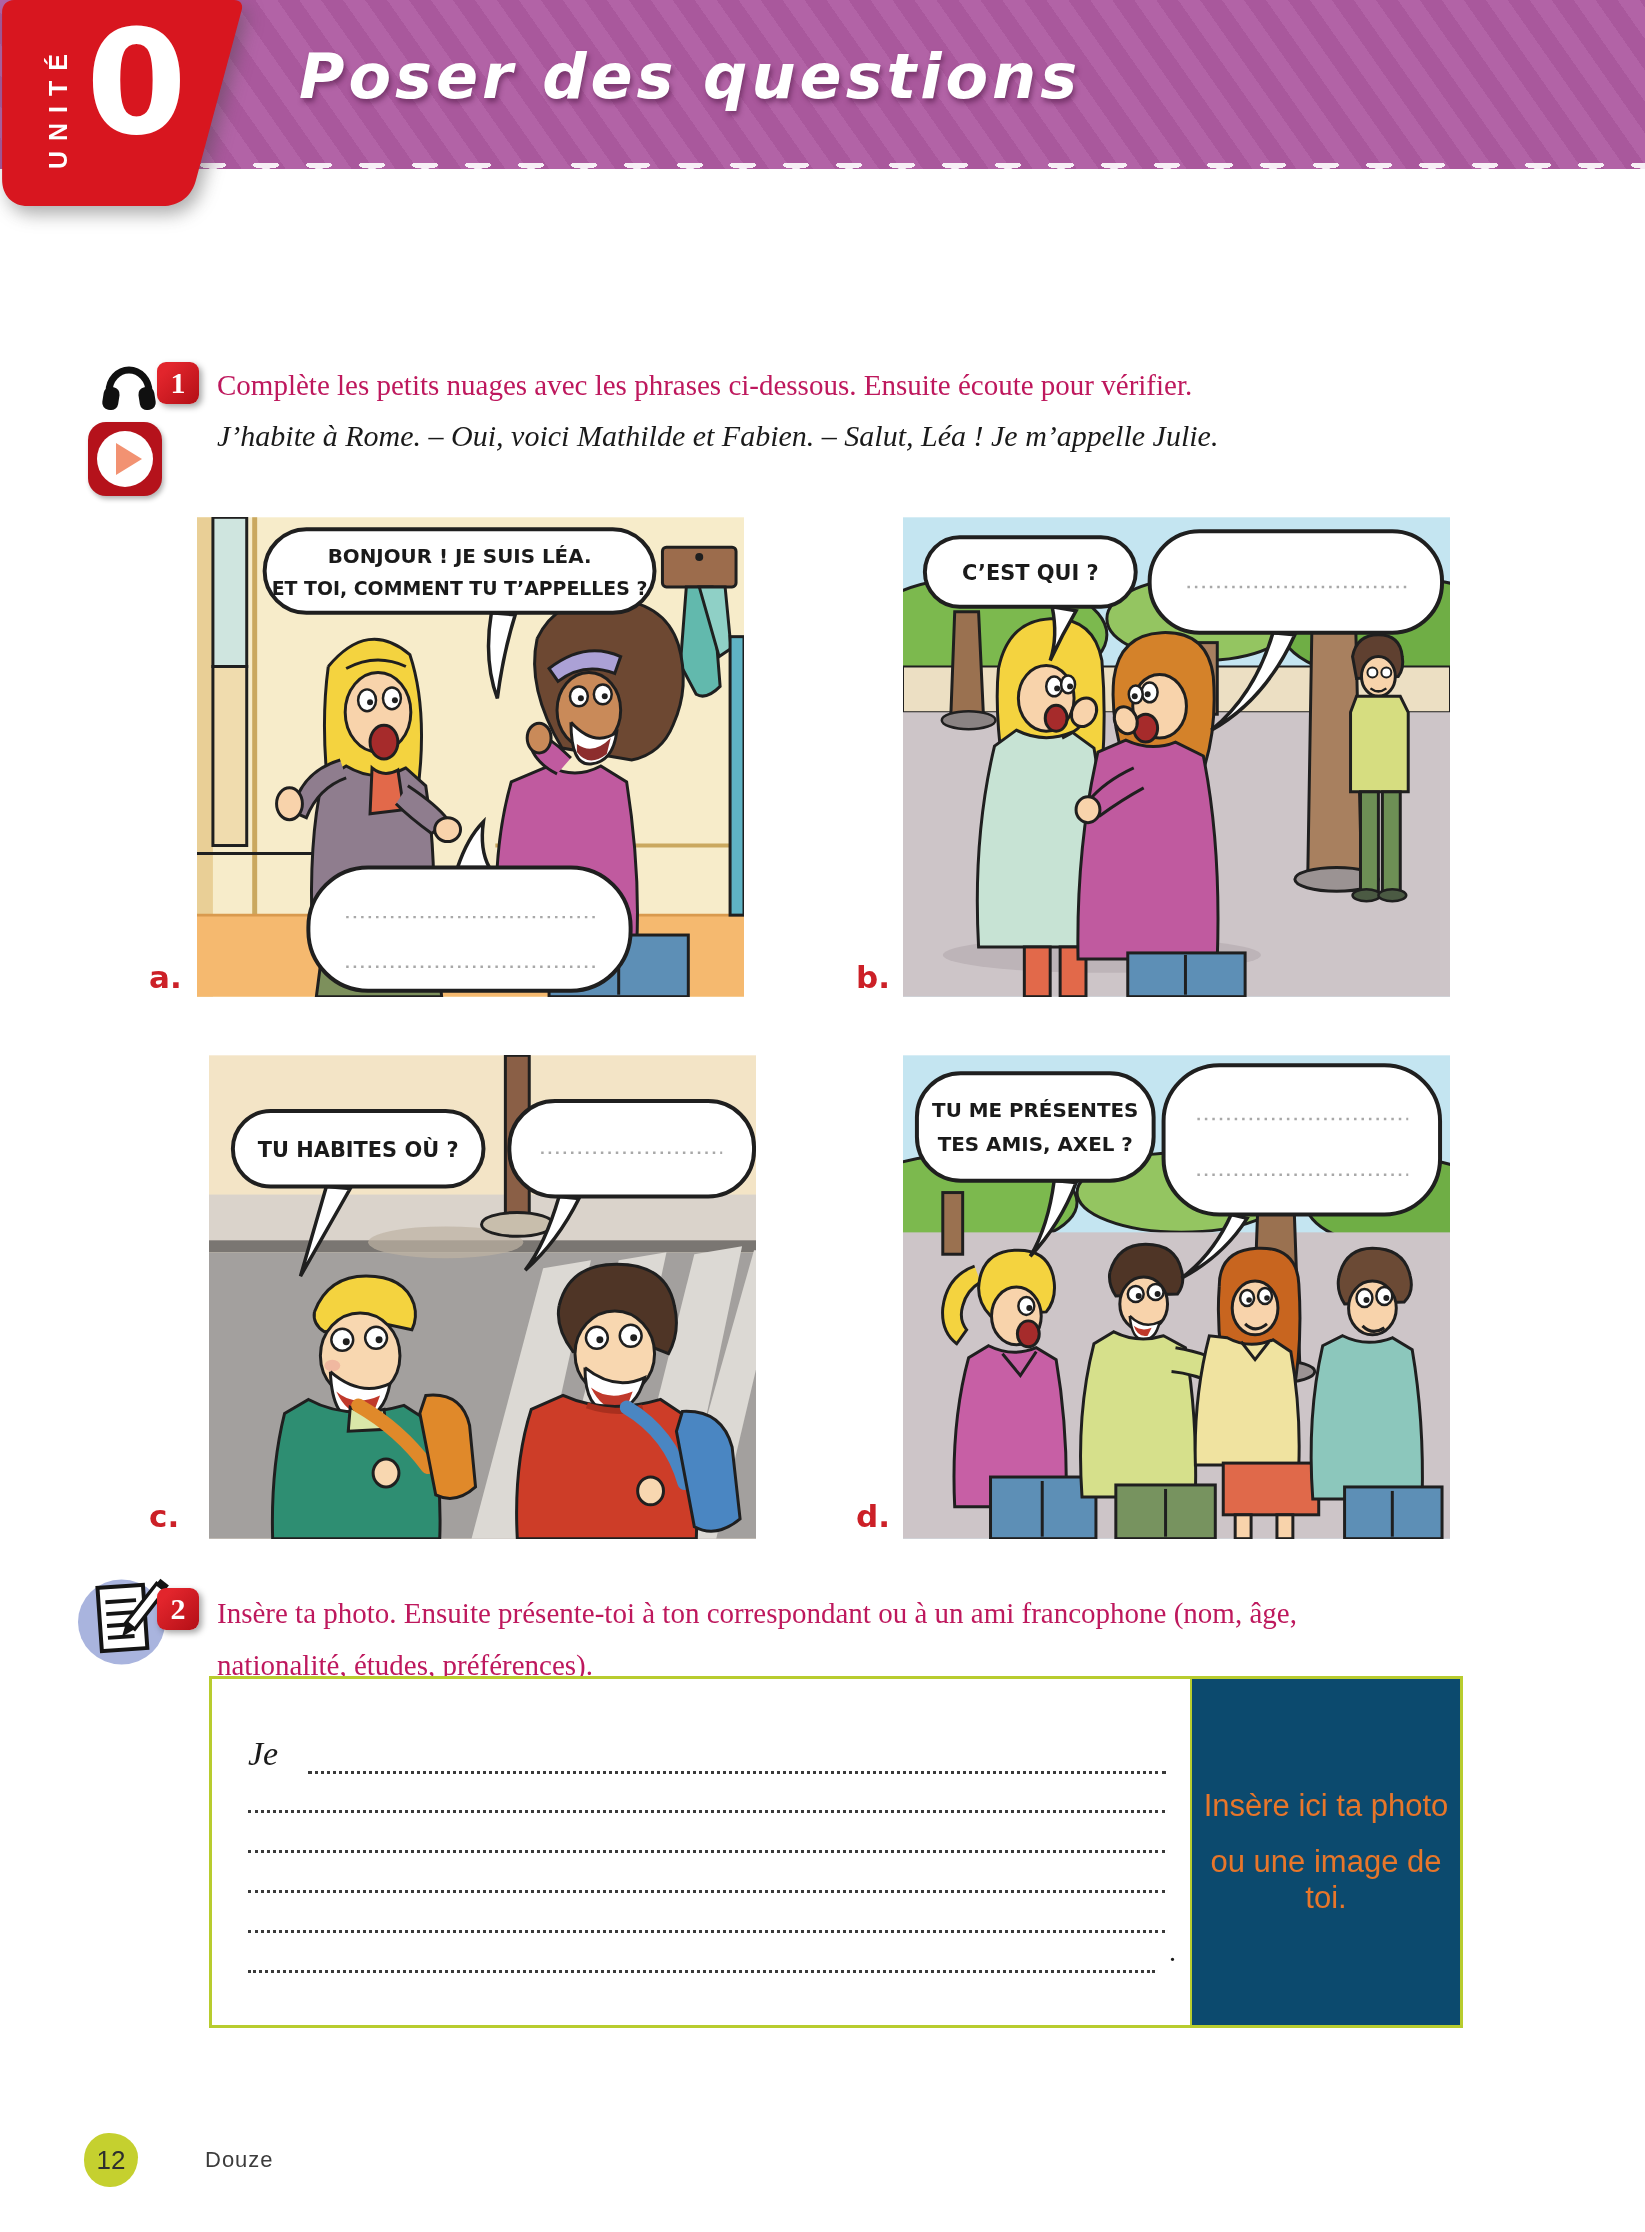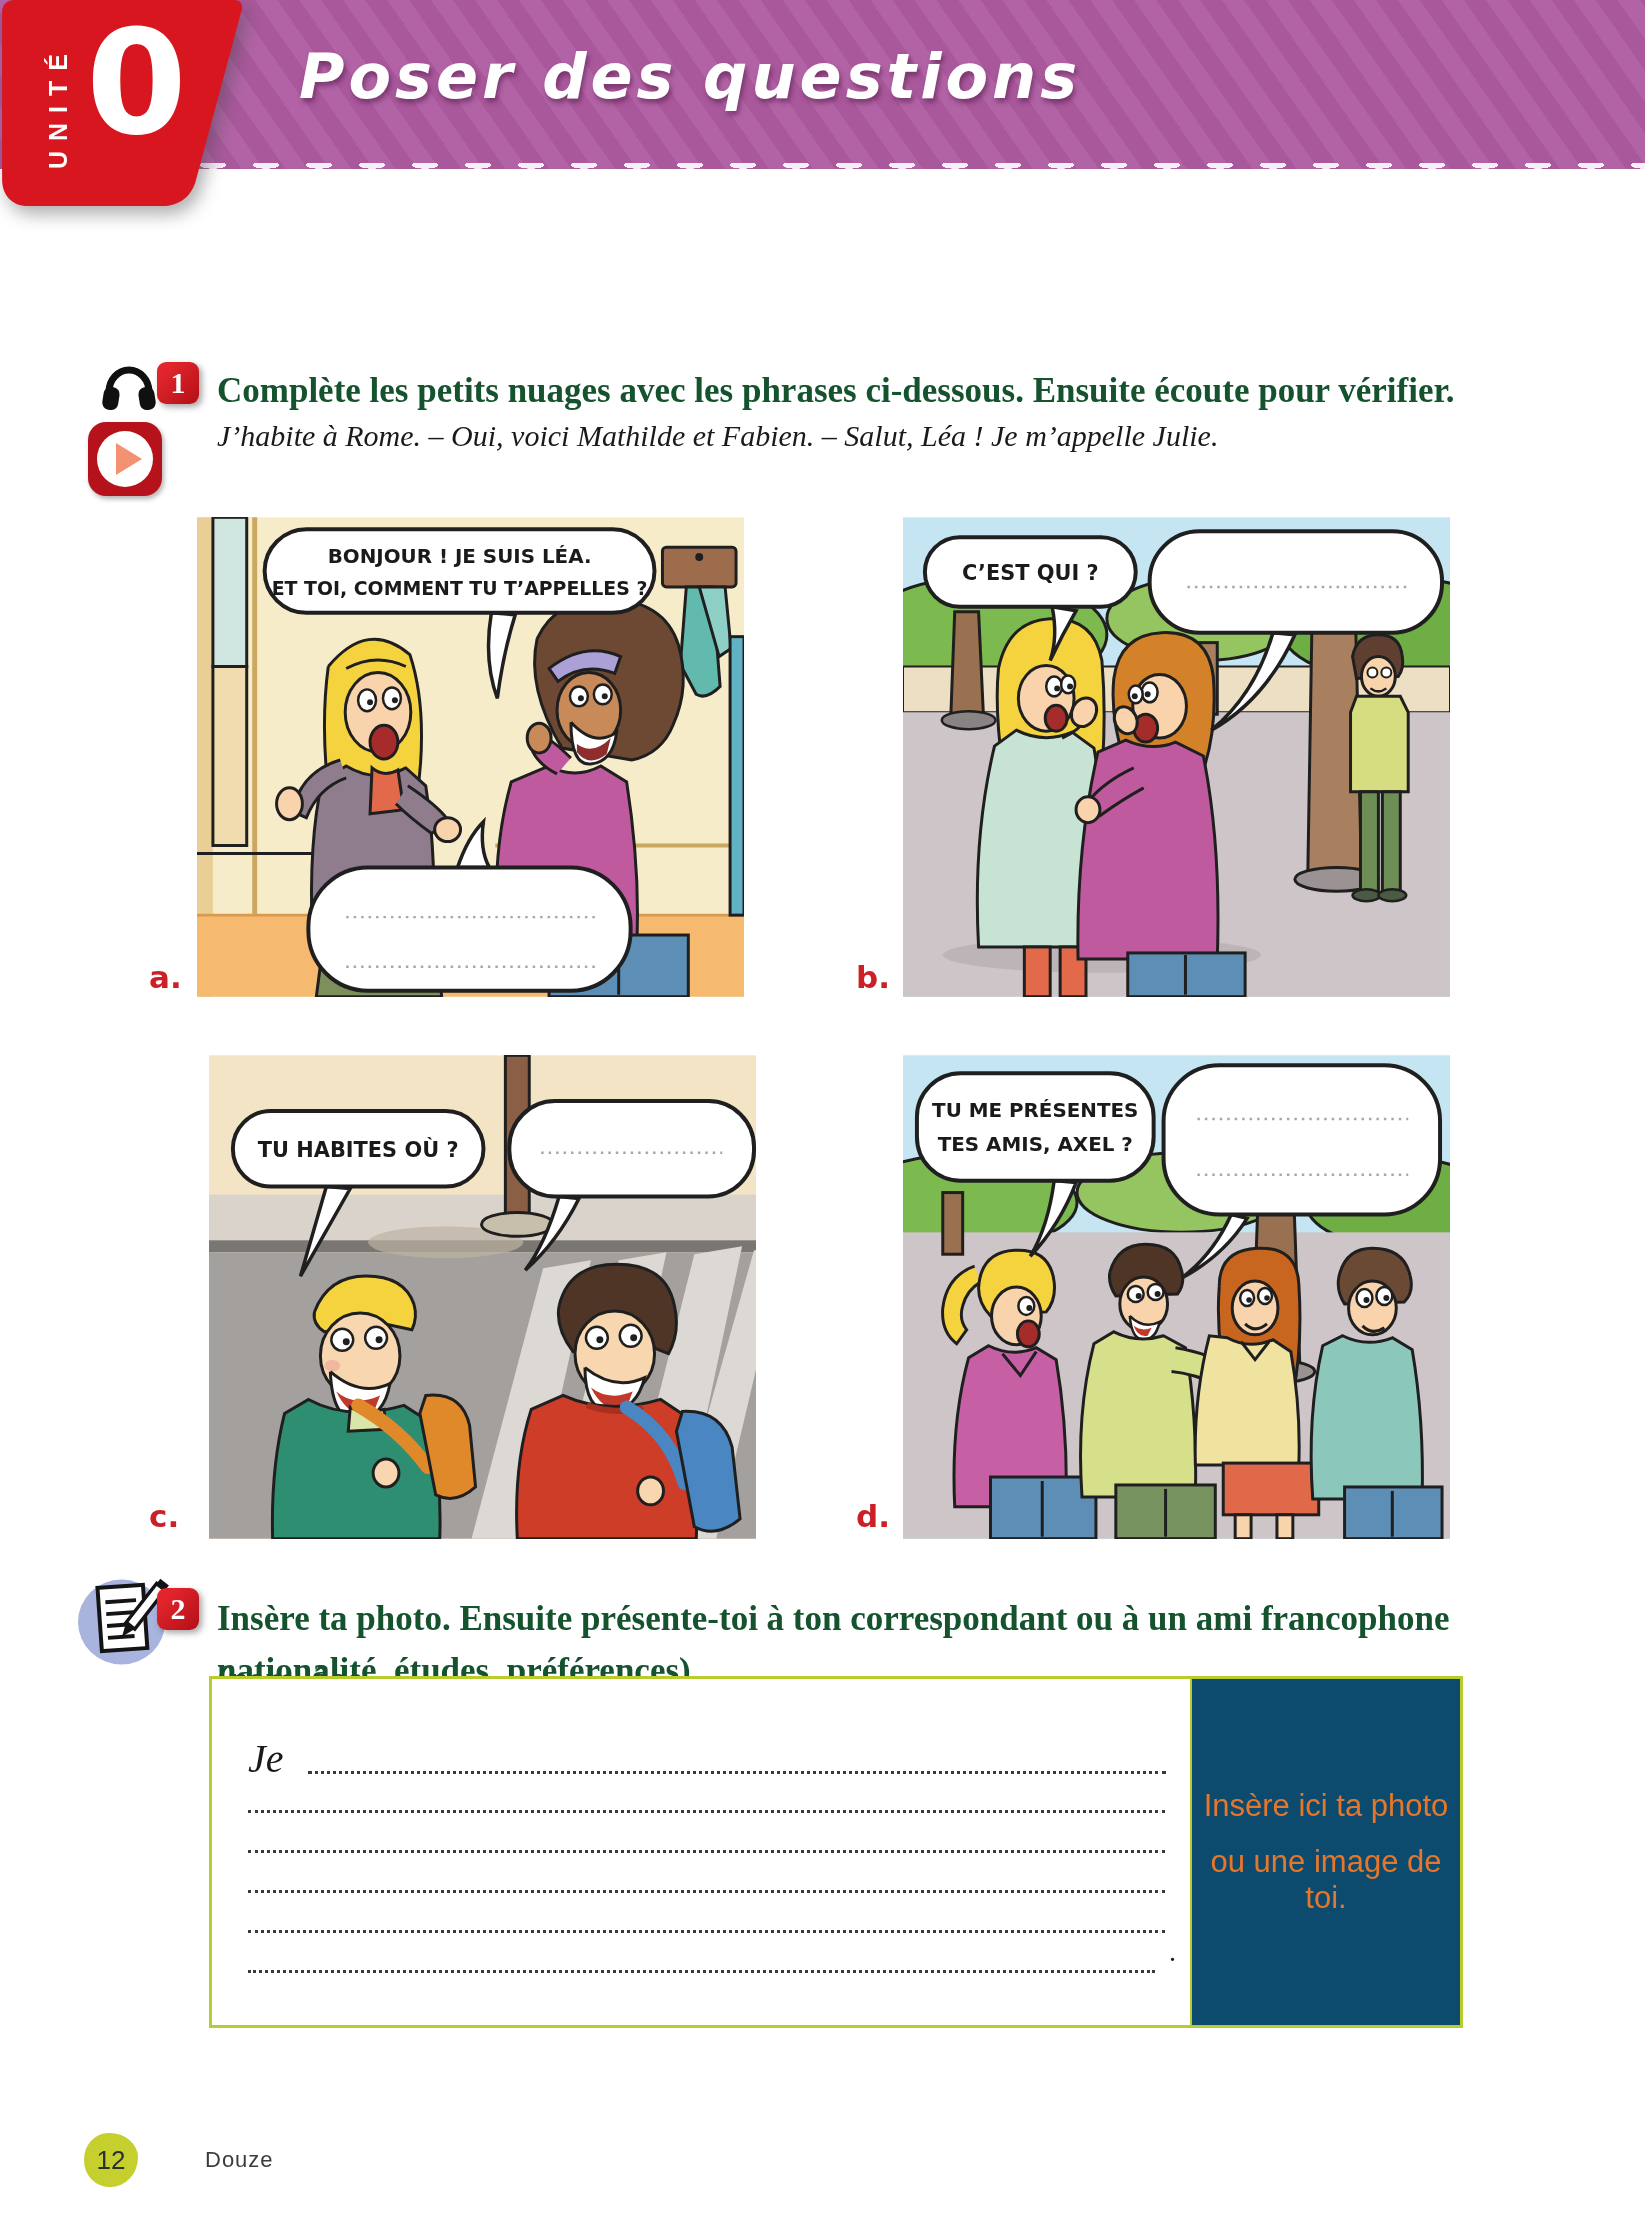--- a/index.html
+++ b/index.html
@@ -16,21 +16,21 @@
   .unit-label{position:absolute;left:44px;top:40px;z-index:4;color:#fff;
           font-family:"Liberation Sans",sans-serif;font-size:25px;font-weight:600;
           letter-spacing:10px;writing-mode:vertical-rl;transform:rotate(180deg);height:129px;}
   .unit-number{position:absolute;left:86px;top:10px;z-index:4;color:#fff;
           font-family:"DejaVu Sans",sans-serif;font-size:145px;font-weight:800;line-height:1;}
   .page-title{position:absolute;left:299px;top:40px;z-index:4;color:#fff;
           font-family:"DejaVu Sans",sans-serif;font-style:italic;font-size:62px;font-weight:600;
           letter-spacing:4px;text-shadow:2px 4px 5px rgba(80,25,70,.55);}
 
   
-  .ex-heading{position:absolute;font-weight:700;font-size:35px;color:#14532d;line-height:1.75;}
+  .ex-heading{position:absolute;font-weight:400;font-size:29px;color:#be185d;line-height:1.75;}
   .ex-phrases{position:absolute;font-style:italic;font-size:30px;color:#1a1a1a;line-height:1.72;}
   .badge{position:absolute;width:42px;height:42px;border-radius:9px;
          background:linear-gradient(135deg,#e2252c 20%,#b30f16);
          color:#fff;display:flex;align-items:center;justify-content:center;
          font-family:"Liberation Serif",serif;font-weight:700;font-size:30px;
          box-shadow:3px 3px 6px rgba(0,0,0,.35);}
   .icon-abs{position:absolute;}
   .play-btn{position:absolute;left:88px;top:422px;width:74px;height:74px;border-radius:18px;
             background:#b5121b;display:flex;align-items:center;justify-content:center;
             box-shadow:2px 3px 5px rgba(0,0,0,.3);}
@@ -42,21 +42,21 @@
   
   .panel{position:absolute;width:547px;}
   .panel svg{display:block;}
   .panel-label{position:absolute;color:#cc2027;font-family:"DejaVu Sans",sans-serif;
                font-weight:700;font-size:31px;}
   .bubble-text{font-family:"DejaVu Sans",sans-serif;font-weight:700;fill:#1a1a1a;}
 
   
   .write-box{position:absolute;left:209px;top:1676px;width:1254px;height:352px;
              border:3px solid #b8cc2e;background:#fff;box-sizing:border-box;}
-  .starter{position:absolute;left:36px;top:56px;font-style:italic;font-size:40px;color:#1a1a1a;}
+  .starter{position:absolute;left:36px;top:56px;font-style:italic;font-size:34px;color:#1a1a1a;}
   .dotline{position:absolute;height:24px;border-bottom:3px dotted #3a3a3a;}
   .end-mark{position:absolute;left:957px;top:257px;font-size:28px;color:#1a1a1a;}
   .photo-panel{position:absolute;right:0;top:0;width:268px;height:100%;background:#0c4a6e;
              border-left:2px solid #b8cc2e;display:flex;flex-direction:column;
              justify-content:center;align-items:center;gap:20px;}
   .photo-panel div{font-family:"Liberation Sans",sans-serif;font-size:31px;color:#e8762a;text-align:center;}
 
   
   .page-circle{position:absolute;left:84px;top:2133px;width:54px;height:54px;background:#c5d02f;
              border-radius:46% 54% 52% 48%/50% 46% 56% 50%;display:flex;align-items:center;

